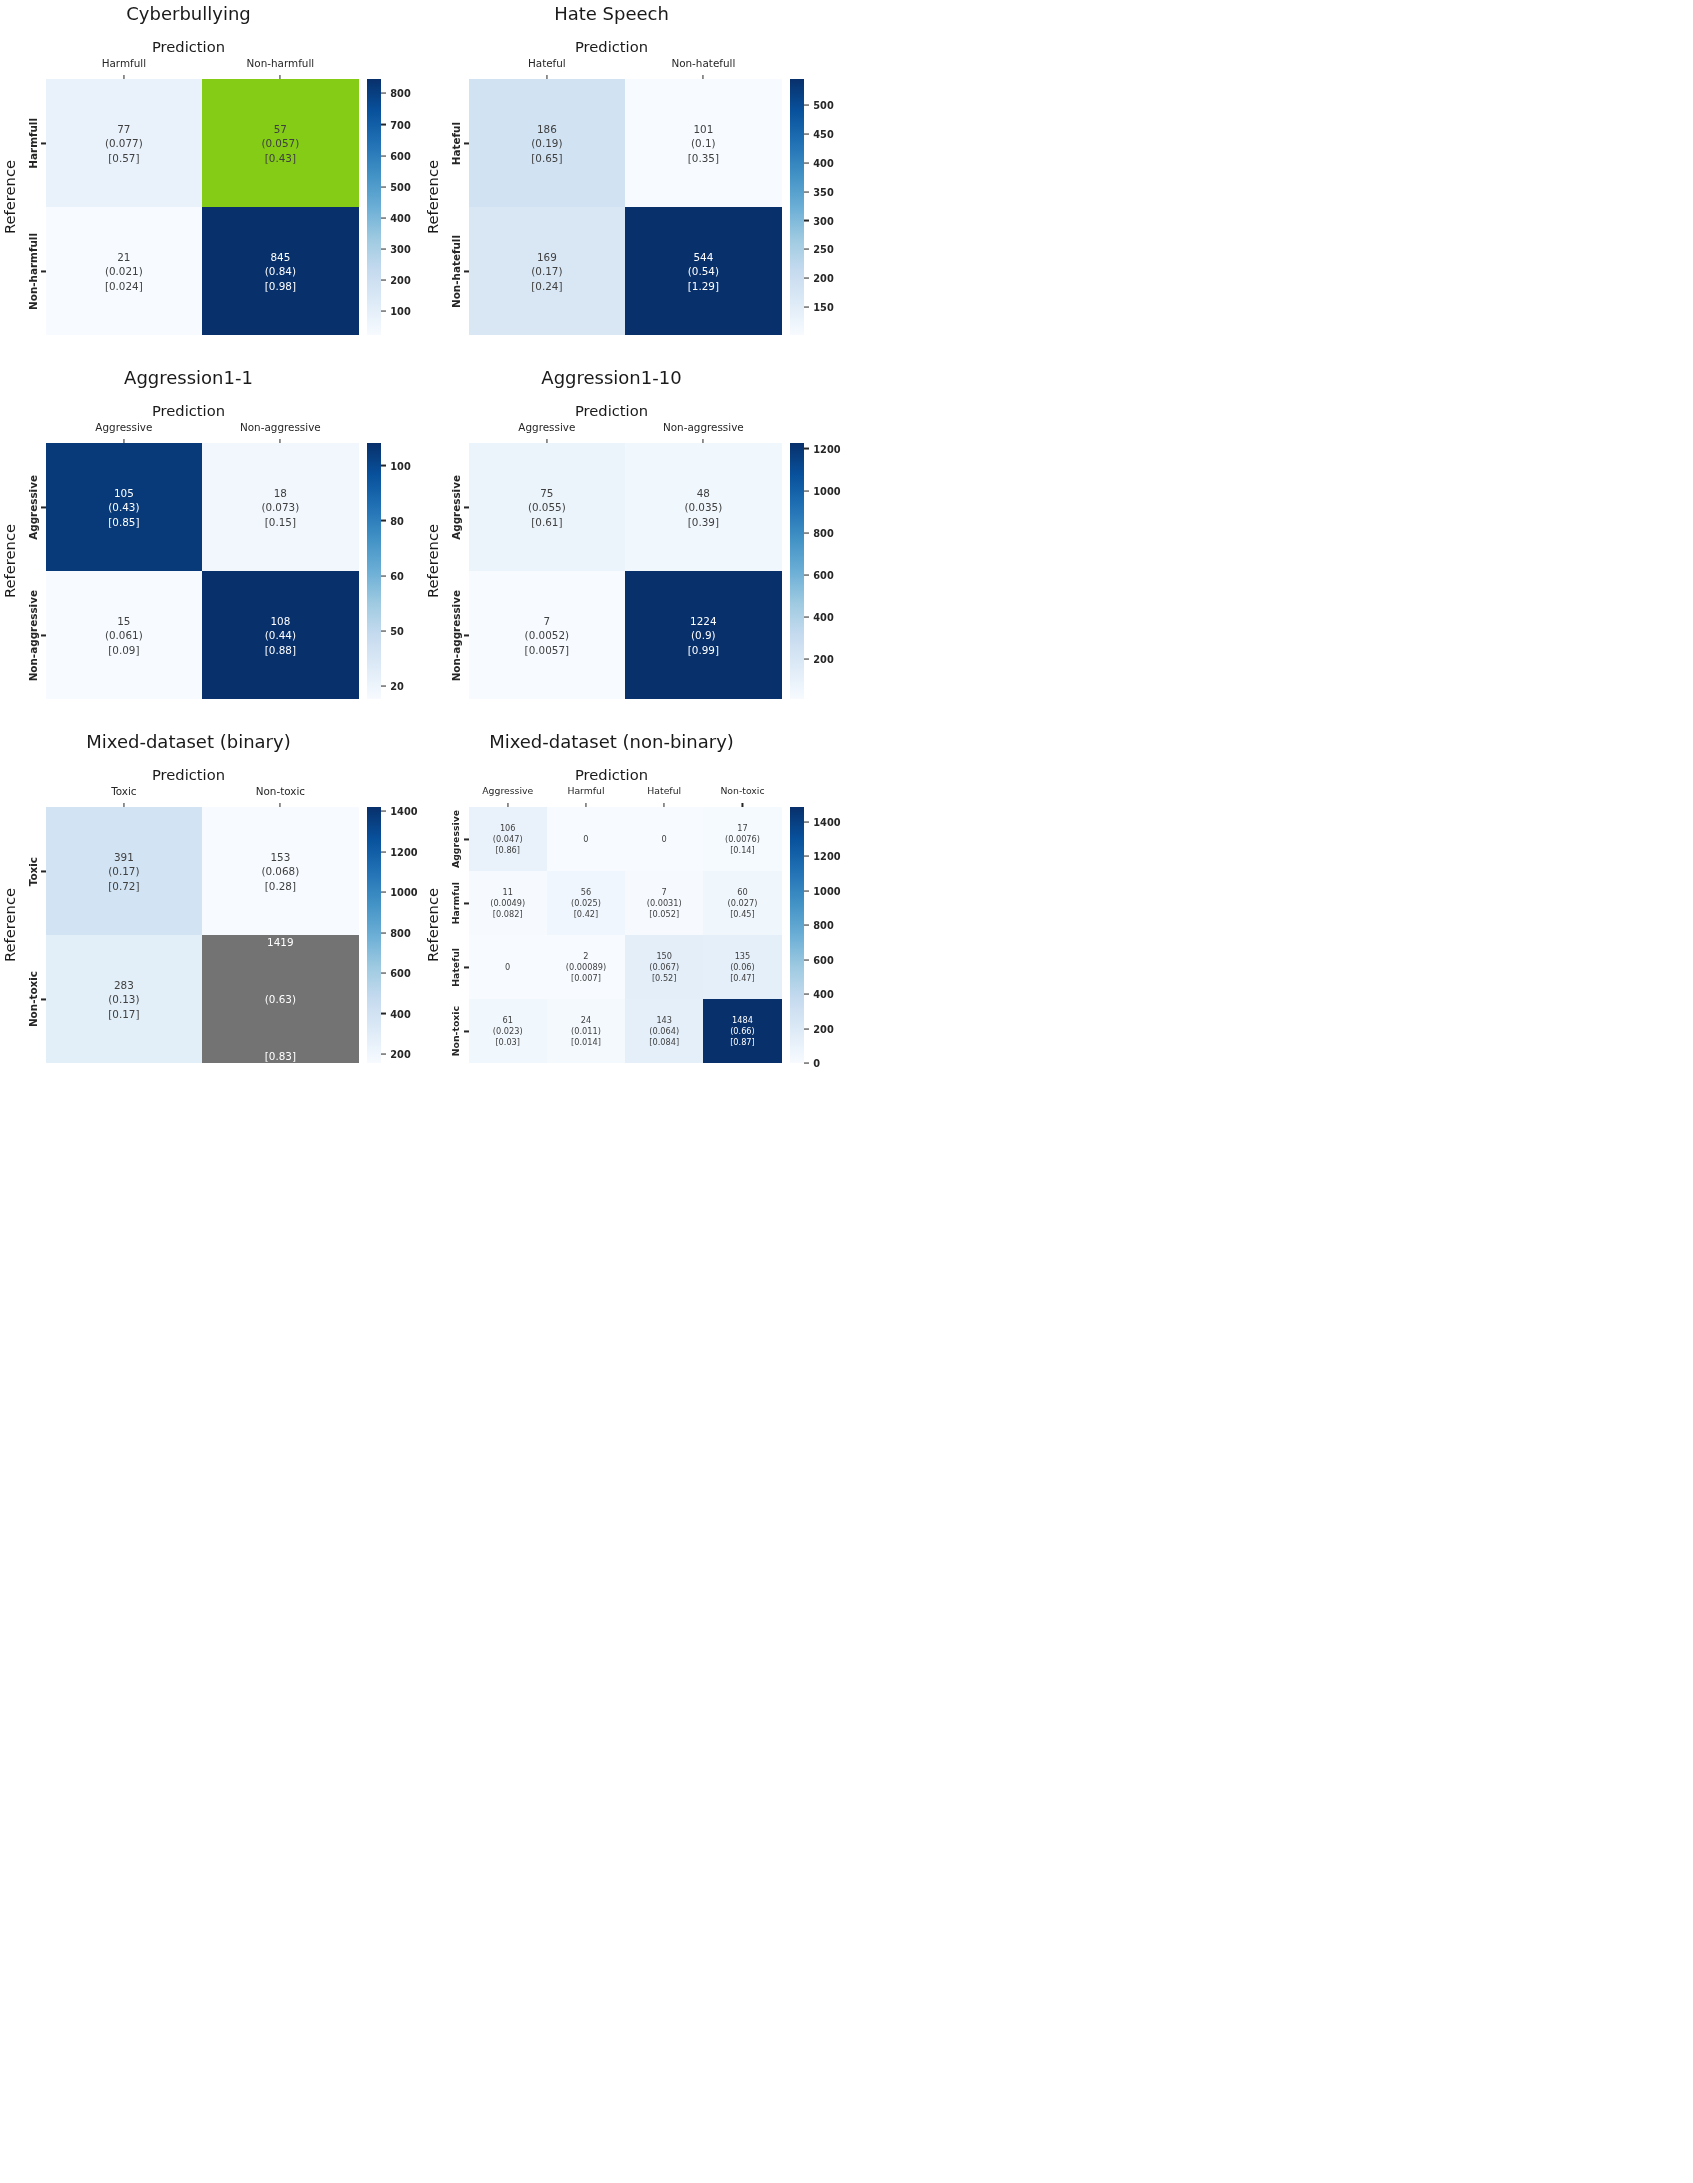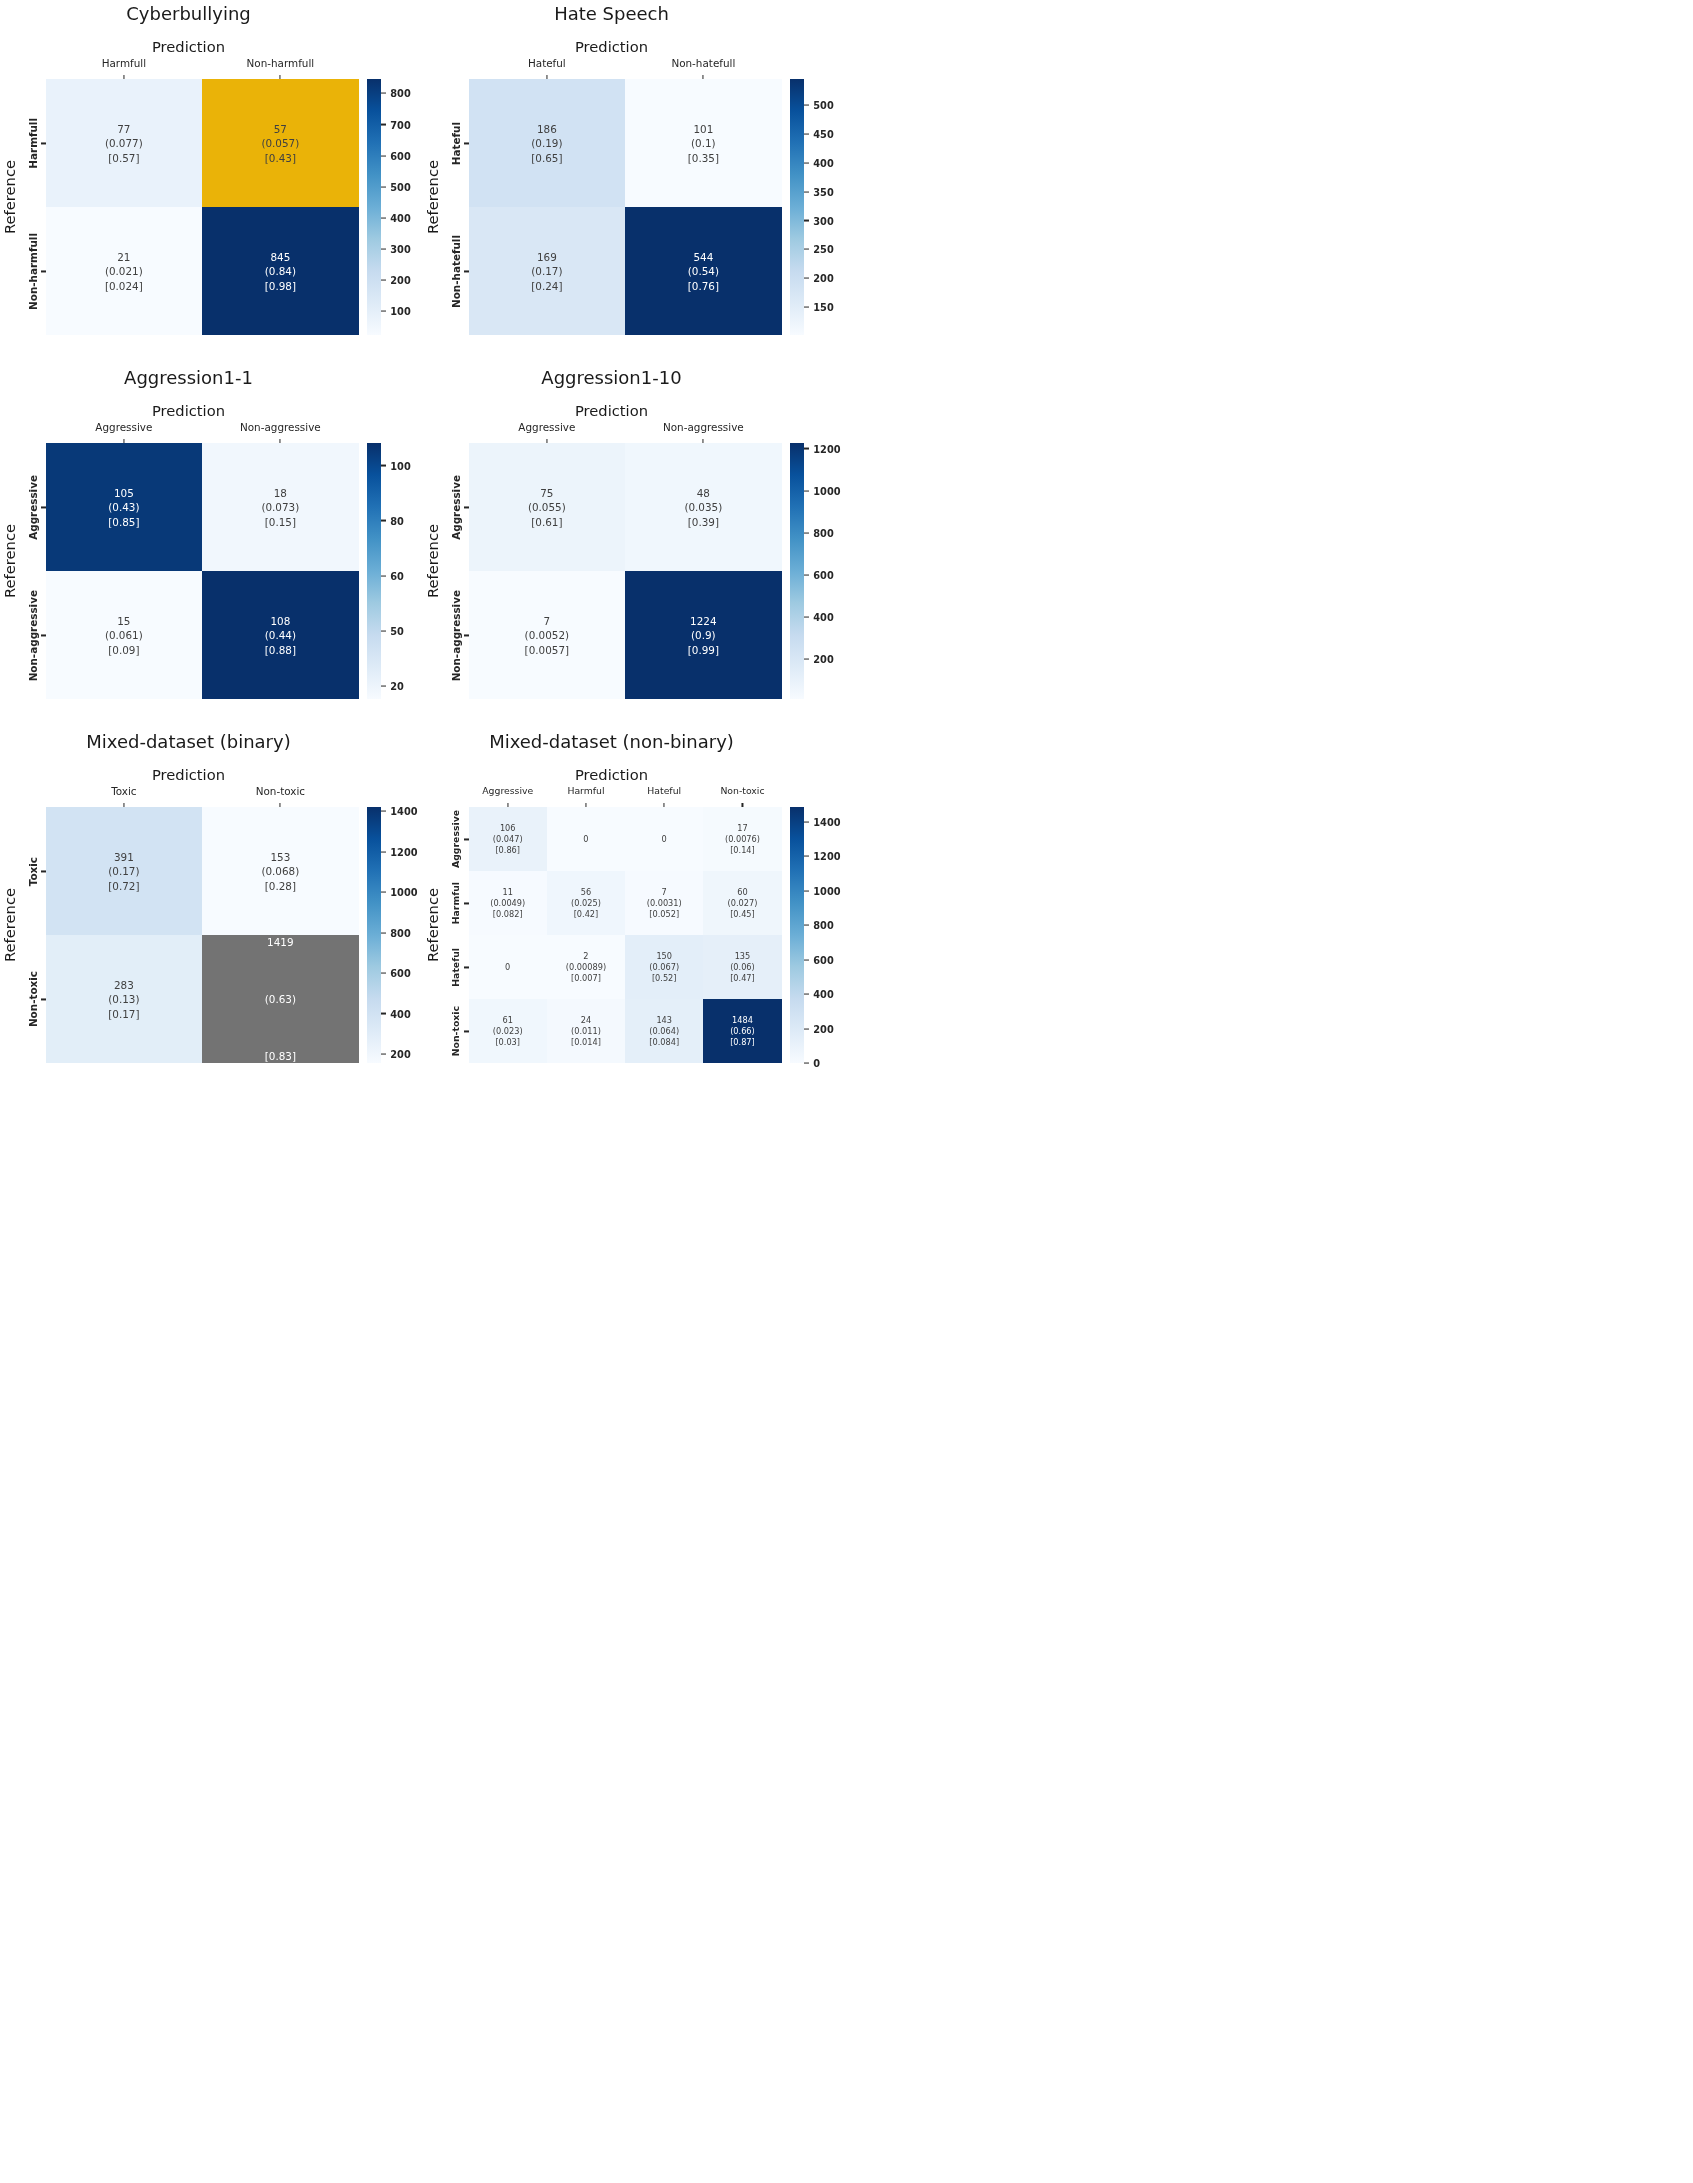--- a/index.html
+++ b/index.html
@@ -57,21 +57,21 @@
             <div class="p-collab">
               <span>Non-harmfull</span>
             </div>
           </div>
           <div class="p-matrix" style="grid-template-columns: repeat(2, 1fr); grid-template-rows: repeat(2, 1fr);">
             <div class="p-cell" style="background: rgb(233, 242, 251); color: rgb(64, 64, 64);">
               <div class="p-cellline">77</div>
               <div class="p-cellline">(0.077)</div>
               <div class="p-cellline">[0.57]</div>
             </div>
-            <div class="p-cell" style="background: #eab308; color: rgb(64, 64, 64); align-items: center;">
+            <div class="p-cell" style="background: #84cc16; color: rgb(64, 64, 64); align-items: center;">
               <div class="p-cellline">57</div>
               <div class="p-cellline">(0.057)</div>
               <div class="p-cellline">[0.43]</div>
             </div>
             <div class="p-cell" style="background: rgb(247, 251, 255); color: rgb(64, 64, 64);">
               <div class="p-cellline">21</div>
               <div class="p-cellline">(0.021)</div>
               <div class="p-cellline">[0.024]</div>
             </div>
             <div class="p-cell" style="background: rgb(8, 48, 107); color: rgb(255, 255, 255);">
@@ -143,21 +143,21 @@
               <div class="p-cellline">[0.35]</div>
             </div>
             <div class="p-cell" style="background: rgb(217, 231, 245); color: rgb(64, 64, 64);">
               <div class="p-cellline">169</div>
               <div class="p-cellline">(0.17)</div>
               <div class="p-cellline">[0.24]</div>
             </div>
             <div class="p-cell" style="background: rgb(8, 48, 107); color: rgb(255, 255, 255);">
               <div class="p-cellline">544</div>
               <div class="p-cellline">(0.54)</div>
-              <div class="p-cellline">[0.76]</div>
+              <div class="p-cellline">[1.29]</div>
             </div>
             <div class="tickv" style="left: 25%;"></div>
             <div class="tickh" style="top: 25%;"></div>
             <div class="tickv" style="left: 75%;"></div>
             <div class="tickh" style="top: 75%;"></div>
           </div>
         </div>
         <div class="p-cbarwrap" style="margin-top: 22px;">
           <div class="p-cbar" style="background: linear-gradient(to top, rgb(247, 251, 255) 0%, rgb(222, 235, 247) 12.5%, rgb(198, 219, 239) 25%, rgb(158, 202, 225) 37.5%, rgb(107, 174, 214) 50%, rgb(66, 146, 198) 62.5%, rgb(33, 113, 181) 75%, rgb(8, 81, 156) 87.5%, rgb(8, 48, 107) 100%);">
             <div class="cbtick" style="bottom: 11.0609%;"></div>

